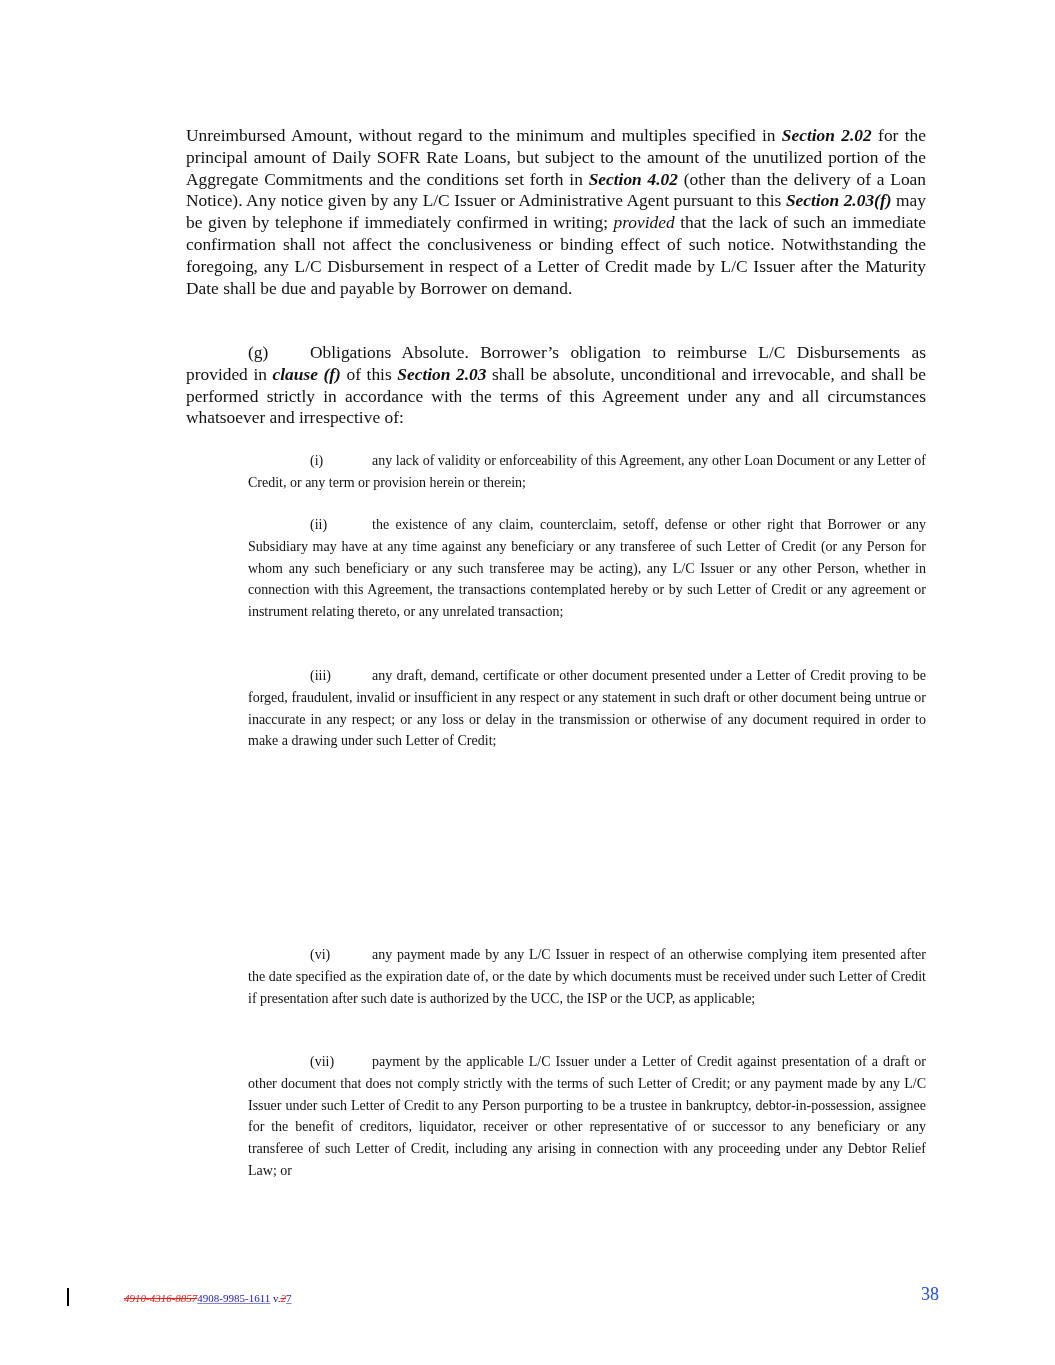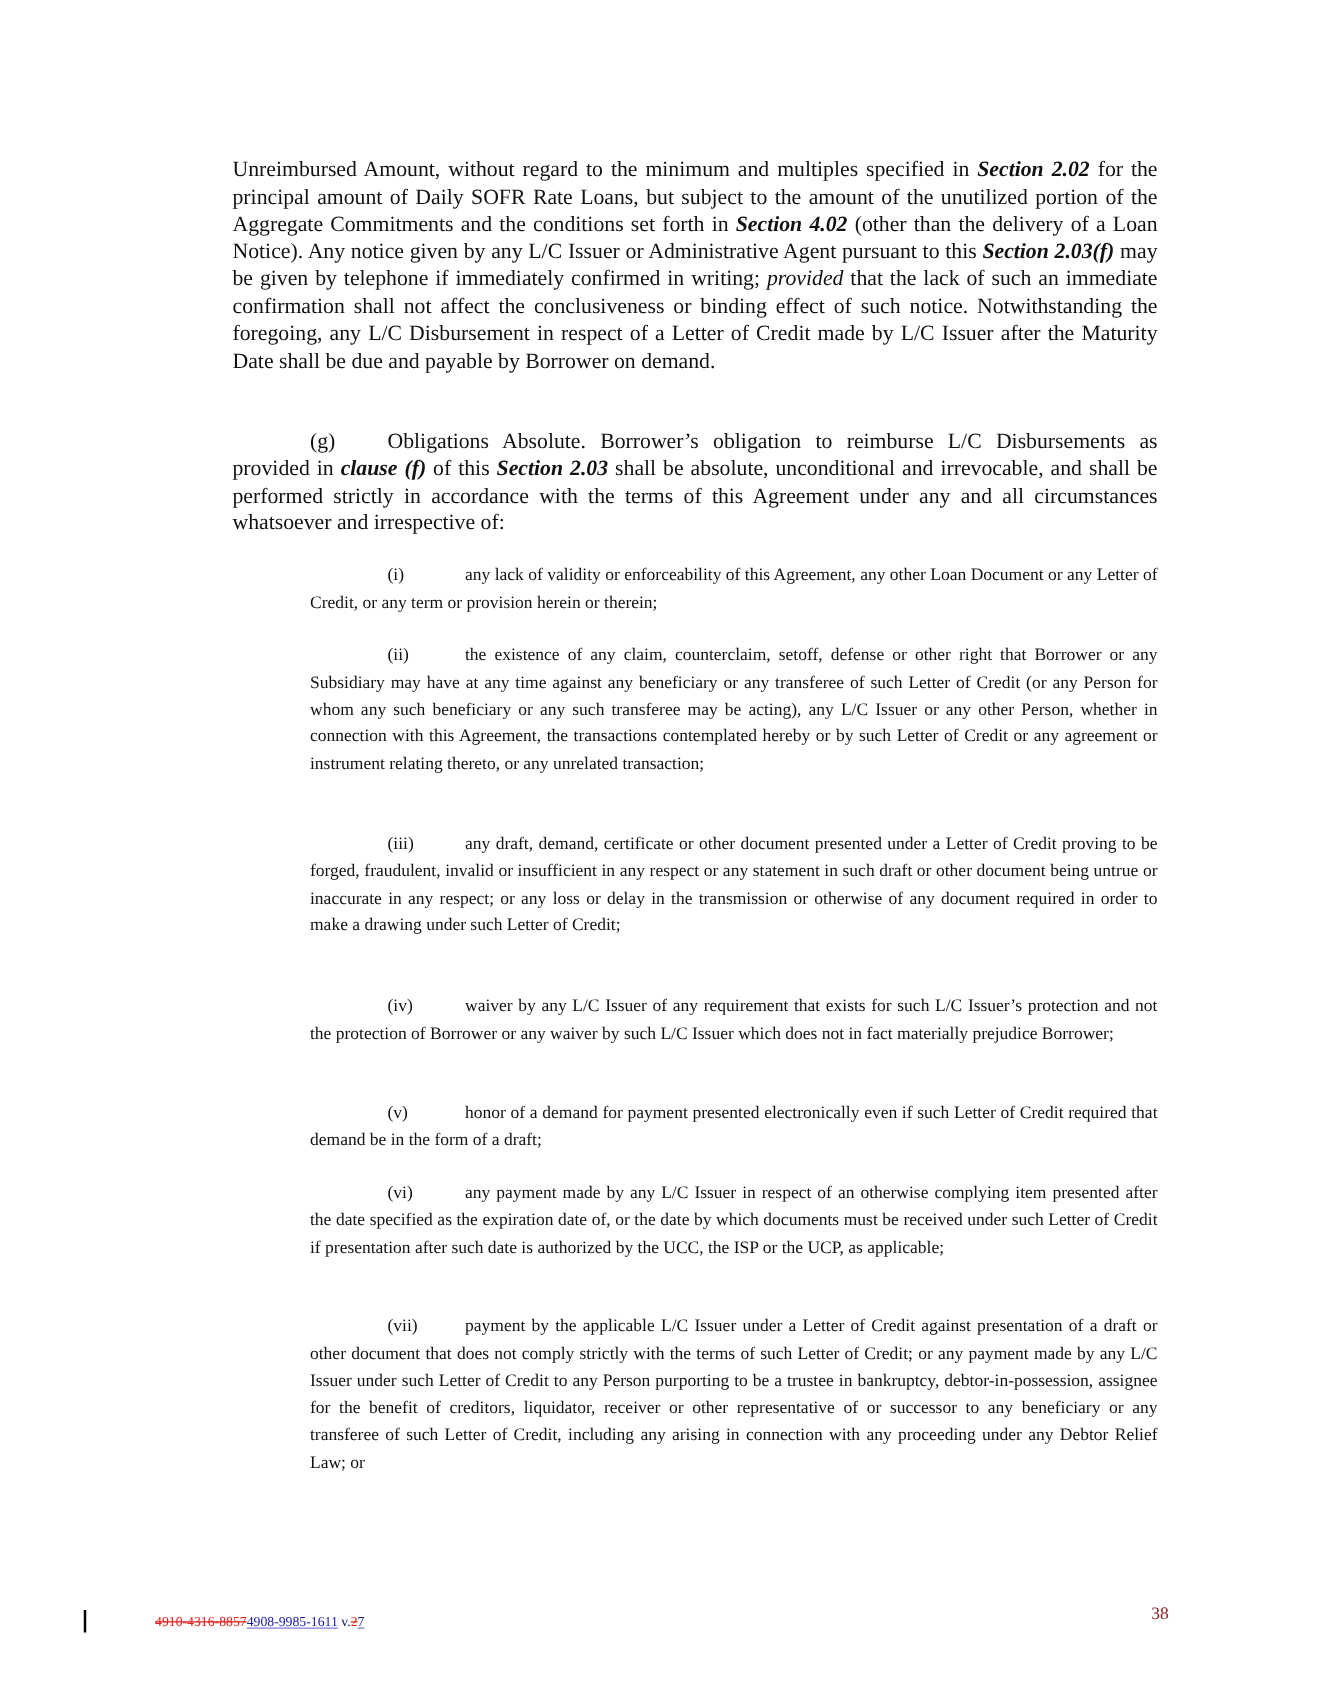--- a/index.html
+++ b/index.html
@@ -12,24 +12,24 @@
   .indent-g { text-indent: 62px; }
   .sub { position: absolute; left: 248px; width: 678px; font-size: 14px; line-height: 21.8px;
          text-align: justify; }
   .sub-item { text-indent: 62px; margin: 0; }
   .num { display: inline-block; width: 62px; text-indent: 0; }
   .bi { font-weight: bold; font-style: italic; }
   .b { font-weight: normal; }
   .i { font-style: italic; }
   .footer-bar { position: absolute; left: 67px; top: 1288px; width: 2px; height: 18px; background: #000; }
   .footer-id { position: absolute; left: 124px; top: 1292px; font-size: 11px; font-family: "Liberation Serif", serif; }
-  .del { color: #e0201c; text-decoration: line-through; }
+  .del { color: #e0201c; text-decoration: line-through; font-style: italic; }
   .ins { color: #1a1aa8; text-decoration: underline; text-decoration-color: #8080e0; }
   .plain { color: #1a1a6a; }
-  .page-num { position: absolute; left: 921px; top: 1284px; font-size: 14px; color: #7f1d1d; }
+  .page-num { position: absolute; left: 921px; top: 1284px; font-size: 18px; color: #1d4ed8; }
 </style>
 </head>
 <body>
 
 <div class="page">
 
   <div class="text" style="top:125px;">
     <p class="para">
       <span>Unreimbursed Amount, without regard to the minimum and multiples specified in </span><span class="bi">Section 2.02</span><span> for the principal amount of Daily SOFR Rate Loans, but subject to the amount of the unutilized portion of the Aggregate Commitments and the conditions set forth in </span><span class="bi">Section 4.02</span><span> (other than the delivery of a Loan Notice). Any notice given by any L/C Issuer or Administrative Agent pursuant to this </span><span class="bi">Section 2.03(f)</span><span> may be given by telephone if immediately confirmed in writing; </span><span class="i">provided</span><span> that the lack of such an immediate confirmation shall not affect the conclusiveness or binding effect of such notice. Notwithstanding the foregoing, any L/C Disbursement in respect of a Letter of Credit made by L/C Issuer after the Maturity Date shall be due and payable by Borrower on demand.</span>
     </p>
@@ -46,27 +46,21 @@
   </div>
 
   <div class="sub" style="top:514px;">
     <p class="sub-item"><span class="num">(ii)</span><span>the existence of any claim, counterclaim, setoff, defense or other right that Borrower or any Subsidiary may have at any time against any beneficiary or any transferee of such Letter of Credit (or any Person for whom any such beneficiary or any such transferee may be acting), any L/C Issuer or any other Person, whether in connection with this Agreement, the transactions contemplated hereby or by such Letter of Credit or any agreement or instrument relating thereto, or any unrelated transaction;</span></p>
   </div>
 
   <div class="sub" style="top:665px;">
     <p class="sub-item"><span class="num">(iii)</span><span>any draft, demand, certificate or other document presented under a Letter of Credit proving to be forged, fraudulent, invalid or insufficient in any respect or any statement in such draft or other document being untrue or inaccurate in any respect; or any loss or delay in the transmission or otherwise of any document required in order to make a drawing under such Letter of Credit;</span></p>
   </div>
 
-  <div class="sub" style="top:795px;">
-    <p class="sub-item"><span class="num">(iv)</span><span>waiver by any L/C Issuer of any requirement that exists for such L/C Issuer’s protection and not the protection of Borrower or any waiver by such L/C Issuer which does not in fact materially prejudice Borrower;</span></p>
-  </div>
 
-  <div class="sub" style="top:880px;">
-    <p class="sub-item"><span class="num">(v)</span><span>honor of a demand for payment presented electronically even if such Letter of Credit required that demand be in the form of a draft;</span></p>
-  </div>
 
   <div class="sub" style="top:944px;">
     <p class="sub-item"><span class="num">(vi)</span><span>any payment made by any L/C Issuer in respect of an otherwise complying item presented after the date specified as the expiration date of, or the date by which documents must be received under such Letter of Credit if presentation after such date is authorized by the UCC, the ISP or the UCP, as applicable;</span></p>
   </div>
 
   <div class="sub" style="top:1051px;">
     <p class="sub-item"><span class="num">(vii)</span><span>payment by the applicable L/C Issuer under a Letter of Credit against presentation of a draft or other document that does not comply strictly with the terms of such Letter of Credit; or any payment made by any L/C Issuer under such Letter of Credit to any Person purporting to be a trustee in bankruptcy, debtor-in-possession, assignee for the benefit of creditors, liquidator, receiver or other representative of or successor to any beneficiary or any transferee of such Letter of Credit, including any arising in connection with any proceeding under any Debtor Relief Law; or</span></p>
   </div>
 
   <div class="footer-bar"></div>

